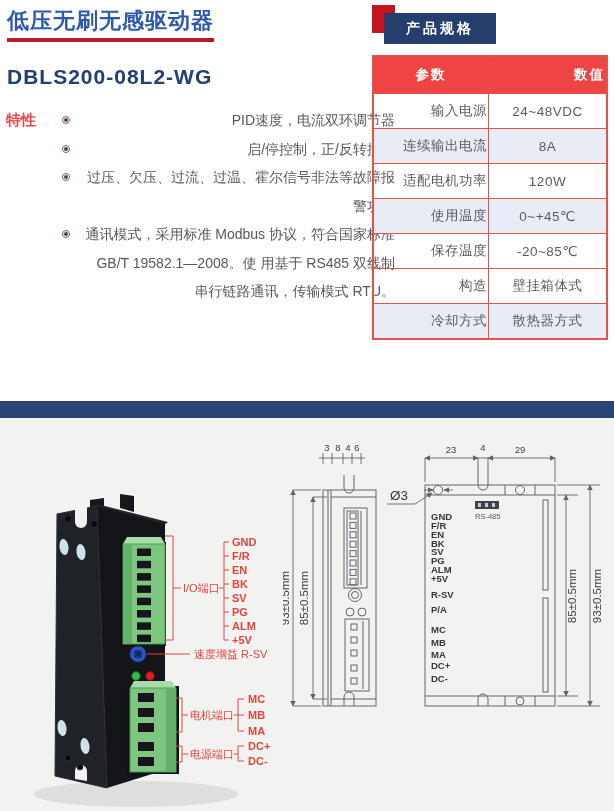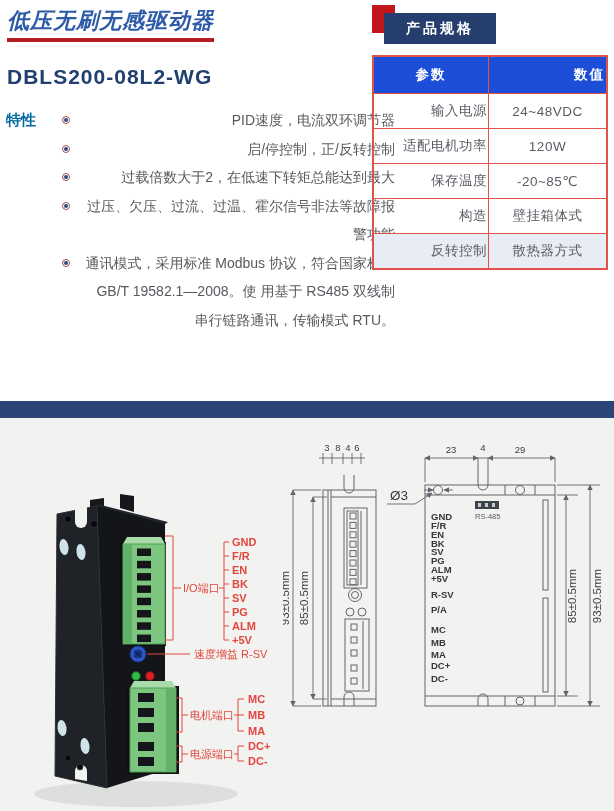--- a/index.html
+++ b/index.html
@@ -7,48 +7,47 @@
     width:614px;height:811px;position:relative;background:#ffffff;
     font-family:"Liberation Sans","DejaVu Sans",sans-serif;
     overflow:hidden;
   }
   
   .title-block{position:absolute;left:7px;top:6px;}
   .title-block h1{
     margin:0;font-size:22px;font-weight:bold;color:#2e5ba8;
     display:inline-block;border-bottom:4px solid #b81d21;padding-bottom:2px;
     letter-spacing:1px;
-    font-style:italic;
   }
   .model{margin-top:23px;font-size:21px;font-weight:bold;color:#21406f;letter-spacing:1px;}
 
   
   .features{position:absolute;left:6px;top:106px;width:362px;display:flex;}
-  .feat-label{width:34px;font-size:15px;font-weight:bold;color:#0369a1;line-height:28px;flex:none;margin-right:22px;}
+  .feat-label{width:34px;font-size:15px;font-weight:bold;color:#ef4444;line-height:28px;flex:none;margin-right:22px;}
   .feat-list{flex:1;}
   .feat-item{display:flex;align-items:flex-start;text-align:right;}
   .bullet{
     flex:none;width:8px;height:8px;margin-top:10px;margin-right:13px;
     border:1px solid #a25350;border-radius:50%;
     display:flex;align-items:center;justify-content:center;box-sizing:border-box;
   }
   .bullet::after{content:'';width:4px;height:4px;border-radius:50%;background:#2c4a80;}
   .feat-text{font-size:14px;color:#58595f;line-height:28.5px;width:312px;}
 
   
   .spec-panel{position:absolute;left:372px;top:5px;width:220px;}
   .spec-accent{position:absolute;left:0;top:0;width:23px;height:28px;background:#c3161c;}
   .spec-title{
     position:absolute;left:12px;top:8px;width:112px;height:31px;background:#253e6e;
     color:#ffffff;font-size:14px;font-weight:bold;letter-spacing:3px;
     display:flex;align-items:center;justify-content:center;
   }
   .spec-table{border-collapse:collapse;margin-top:50px;width:236px;border:2px solid #e2514a;}
   .spec-table th{
-    background:#1d4ed8;color:#fff;font-size:13.5px;font-weight:bold;letter-spacing:2px;
+    background:#ef4444;color:#fff;font-size:13.5px;font-weight:bold;letter-spacing:2px;
     height:34px;border:1px solid #e2514a;
   }
   .spec-table th + th{border-left:1px solid #a9b4cc;text-align:right;}
   .spec-table td{
     border:1px solid #e2514a;height:32px;text-align:center;
     font-size:13.5px;color:#5a5c64;letter-spacing:0.5px;
   }
   .spec-table tr.alt td{background:#e8ecf4;}
   .spec-table td:first-child{width:112px;text-align:right;}
 
@@ -79,24 +78,20 @@
     <div class="feat-item">
         <span class="bullet"></span>
         <span class="feat-text">PID速度，电流双环调节器</span>
       </div>
     <div class="feat-item">
         <span class="bullet"></span>
         <span class="feat-text">启/停控制，正/反转控制</span>
       </div>
     <div class="feat-item">
         <span class="bullet"></span>
-        <span class="feat-text">过载倍数大于2，在低速下转矩总能达到最大</span>
-      </div>
-    <div class="feat-item">
-        <span class="bullet"></span>
         <span class="feat-text">过压、欠压、过流、过温、霍尔信号非法等故障报警功能</span>
       </div>
     <div class="feat-item">
         <span class="bullet"></span>
         <span class="feat-text">通讯模式，采用标准 Modbus 协议，符合国家标准 GB/T 19582.1—2008。使 用基于 RS485 双线制串行链路通讯，传输模式 RTU。</span>
       </div>
   </div>
 </div>
 
 <div class="spec-panel">
@@ -107,34 +102,42 @@
       <tr>
         <th>参数</th>
         <th>数值</th>
       </tr>
     </thead>
     <tbody>
       <tr>
           <td>输入电源</td>
           <td>24~48VDC</td>
         </tr>
+      <tr class="alt">
+          <td>连续输出电流</td>
+          <td>8A</td>
+        </tr>
       <tr>
           <td>适配电机功率</td>
           <td>120W</td>
         </tr>
+      <tr class="alt">
+          <td>使用温度</td>
+          <td>0~+45℃</td>
+        </tr>
       <tr>
           <td>保存温度</td>
           <td>-20~85℃</td>
         </tr>
       <tr>
           <td>构造</td>
           <td>壁挂箱体式</td>
         </tr>
       <tr class="alt">
-          <td>反转控制</td>
+          <td>冷却方式</td>
           <td>散热器方式</td>
         </tr>
     </tbody>
   </table>
 </div>
 
 <div class="divider-bar"></div>
 
 <div class="bottom-section">
 

